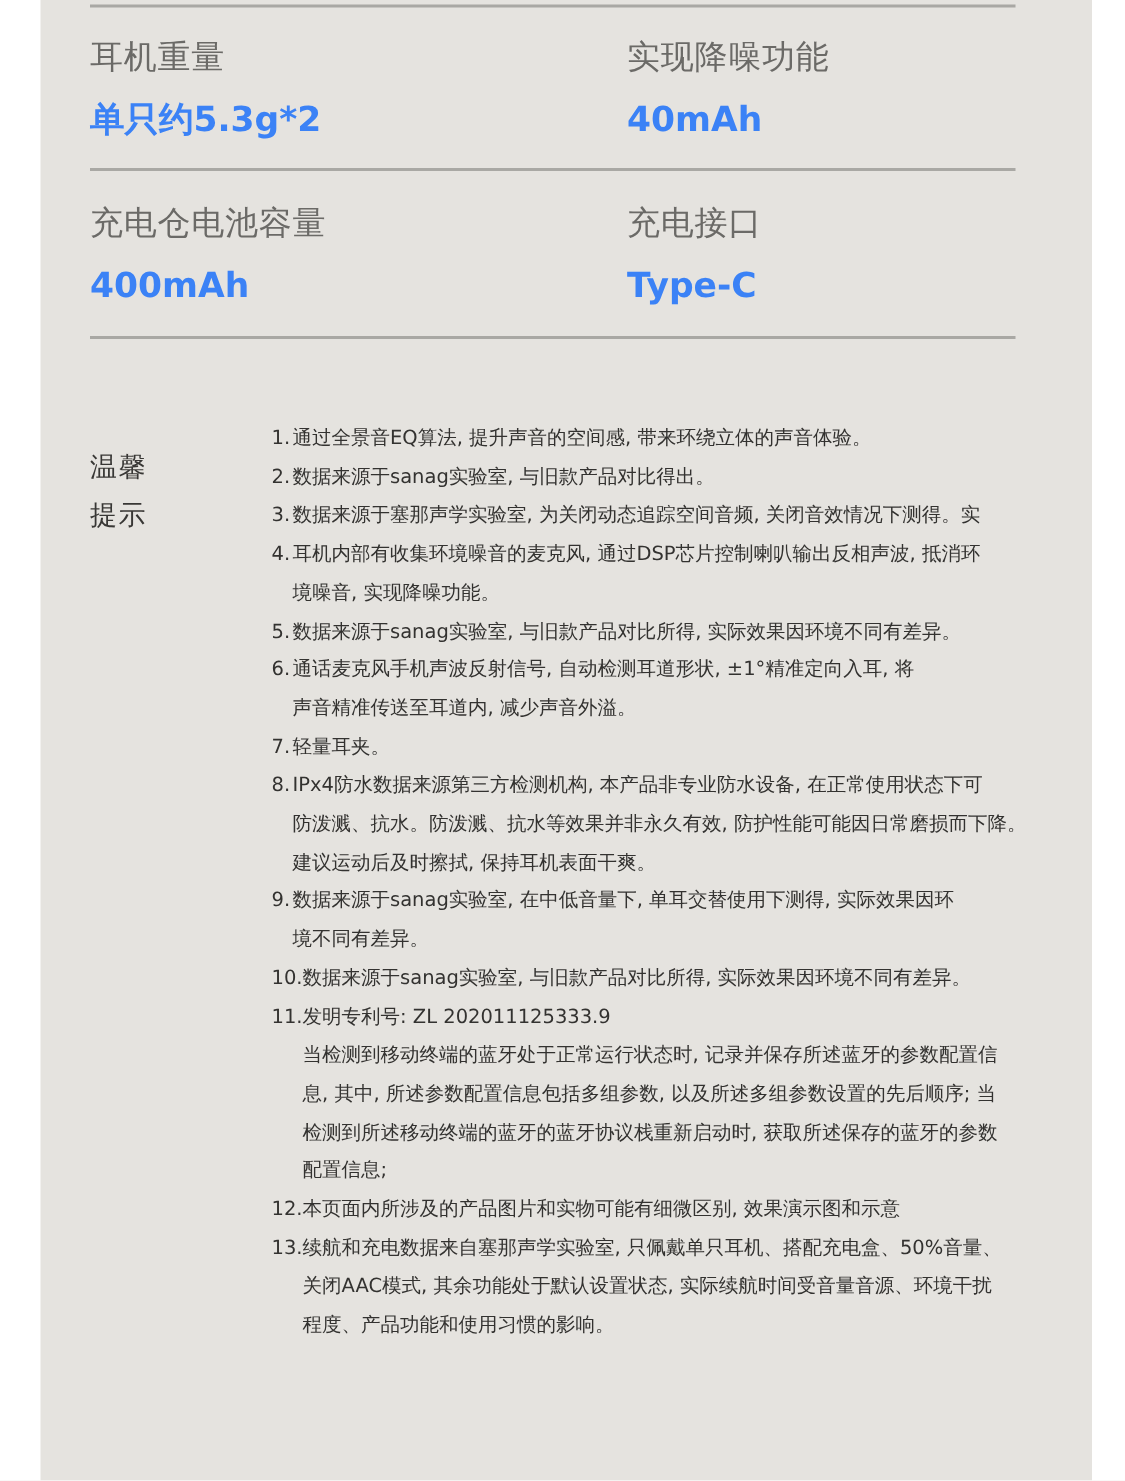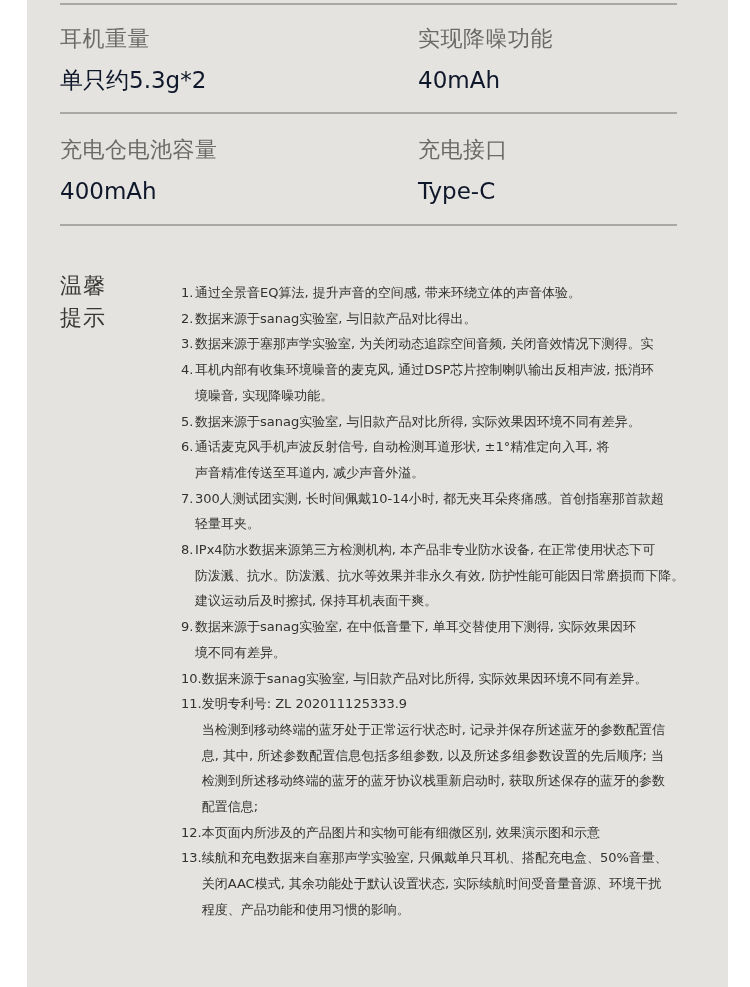--- a/index.html
+++ b/index.html
@@ -35,31 +35,31 @@
     .spec-label {
       font-size: 22px;
       color: #6b6a67;
       line-height: 22px;
       white-space: nowrap;
       letter-spacing: 0.5px;
     }
     .spec-value {
       margin-top: 16px;
       font-size: 23px;
-      font-weight: normal;
-      color: #0f172a;
+      font-weight: bold;
+      color: #3b82f6;
       line-height: 28px;
       white-space: nowrap;
     }
     .notes-title {
       position: absolute;
       left: 60px;
-      top: 270px;
+      top: 296px;
       width: 60px;
-      font-size: 22px;
+      font-size: 18px;
       line-height: 32px;
       color: #383735;
       letter-spacing: 1px;
     }
     .notes-list {
       position: absolute;
       left: 181px;
       top: 280px;
       width: 530px;
       margin: 0;
@@ -153,21 +153,20 @@
   <li class="note">
     <span class="note-num">6.</span>
     <span class="note-body">
       <span class="note-line">通话麦克风手机声波反射信号, 自动检测耳道形状, ±1°精准定向入耳, 将</span>
       <span class="note-line">声音精准传送至耳道内, 减少声音外溢。</span>
     </span>
   </li>
   <li class="note">
     <span class="note-num">7.</span>
     <span class="note-body">
-      <span class="note-line">300人测试团实测, 长时间佩戴10-14小时, 都无夹耳朵疼痛感。首创指塞那首款超</span>
       <span class="note-line">轻量耳夹。</span>
     </span>
   </li>
   <li class="note">
     <span class="note-num">8.</span>
     <span class="note-body">
       <span class="note-line">IPx4防水数据来源第三方检测机构, 本产品非专业防水设备, 在正常使用状态下可</span>
       <span class="note-line">防泼溅、抗水。防泼溅、抗水等效果并非永久有效, 防护性能可能因日常磨损而下降。</span>
       <span class="note-line">建议运动后及时擦拭, 保持耳机表面干爽。</span>
     </span>

